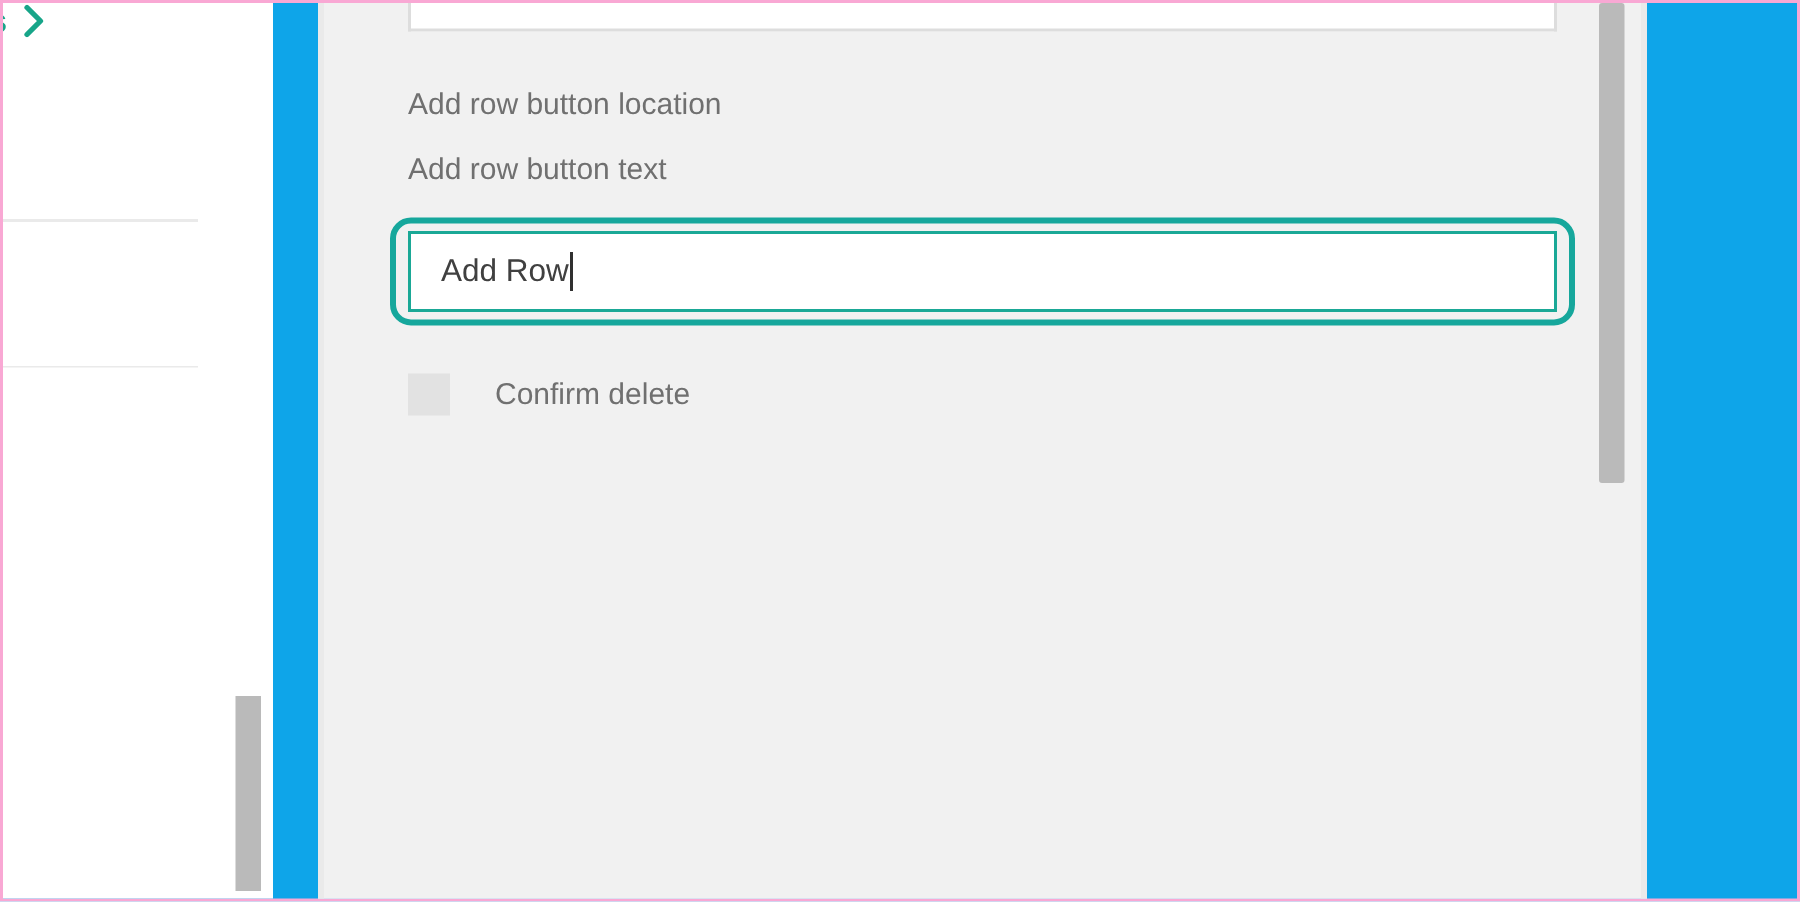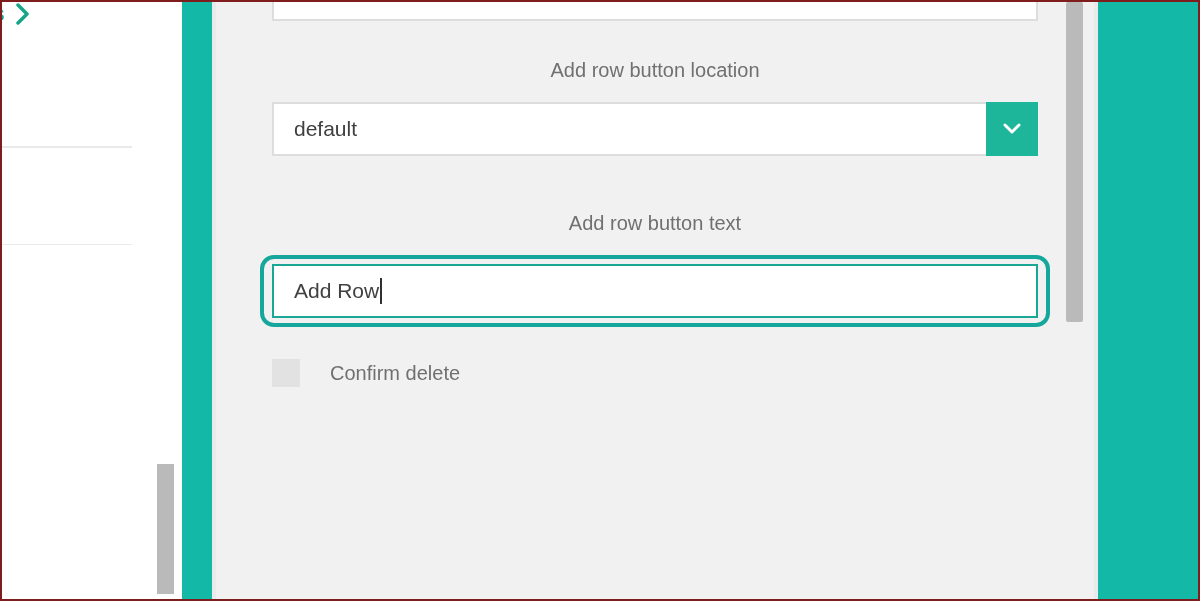--- a/index.html
+++ b/index.html
@@ -9,26 +9,25 @@
     width: 1200px;
     height: 601px;
     overflow: hidden;
     font-family: "Segoe UI", Arial, sans-serif;
     background: #ffffff;
     color: #5b5b5b;
   }
 
   
   .frame {
-    border: 2px solid #7f1d1d;
+    border: 2px solid #f9a8d4;
     width: 100%;
     height: 100%;
     position: relative;
-    background: #14b8a6;
-    text-align: center;
+    background: #0ea5e9;
   }
 
   
   .sidebar {
     position: absolute;
     left: 0;
     top: 0;
     width: 180px;
     height: 100%;
     background: #ffffff;
@@ -218,30 +217,20 @@
     <div class="left-scroll-thumb"></div>
   </div>
 
   <div class="panel-outer">
     <div class="panel-border">
 
       <div class="ghost-input"></div>
 
       <div class="form-block">
         <div class="field-label">Add row button location</div>
-        <div class="dropdown">
-          <div class="dropdown-value">default</div>
-          <div class="dropdown-btn">
-            <span>
-              <svg width="18" height="12" viewBox="0 0 18 12">
-                  <path d="M2 2 L9 9 L16 2" stroke="#ffffff" stroke-width="3" fill="none" stroke-linecap="round" stroke-linejoin="round"></path>
-                </svg>
-            </span>
-          </div>
-        </div>
       </div>
 
       <div class="form-block">
         <div class="field-label">Add row button text</div>
         <div class="focus-wrap">
           <div class="text-input">
             <span>Add Row</span>
               <span class="caret"></span>
           </div>
         </div>

